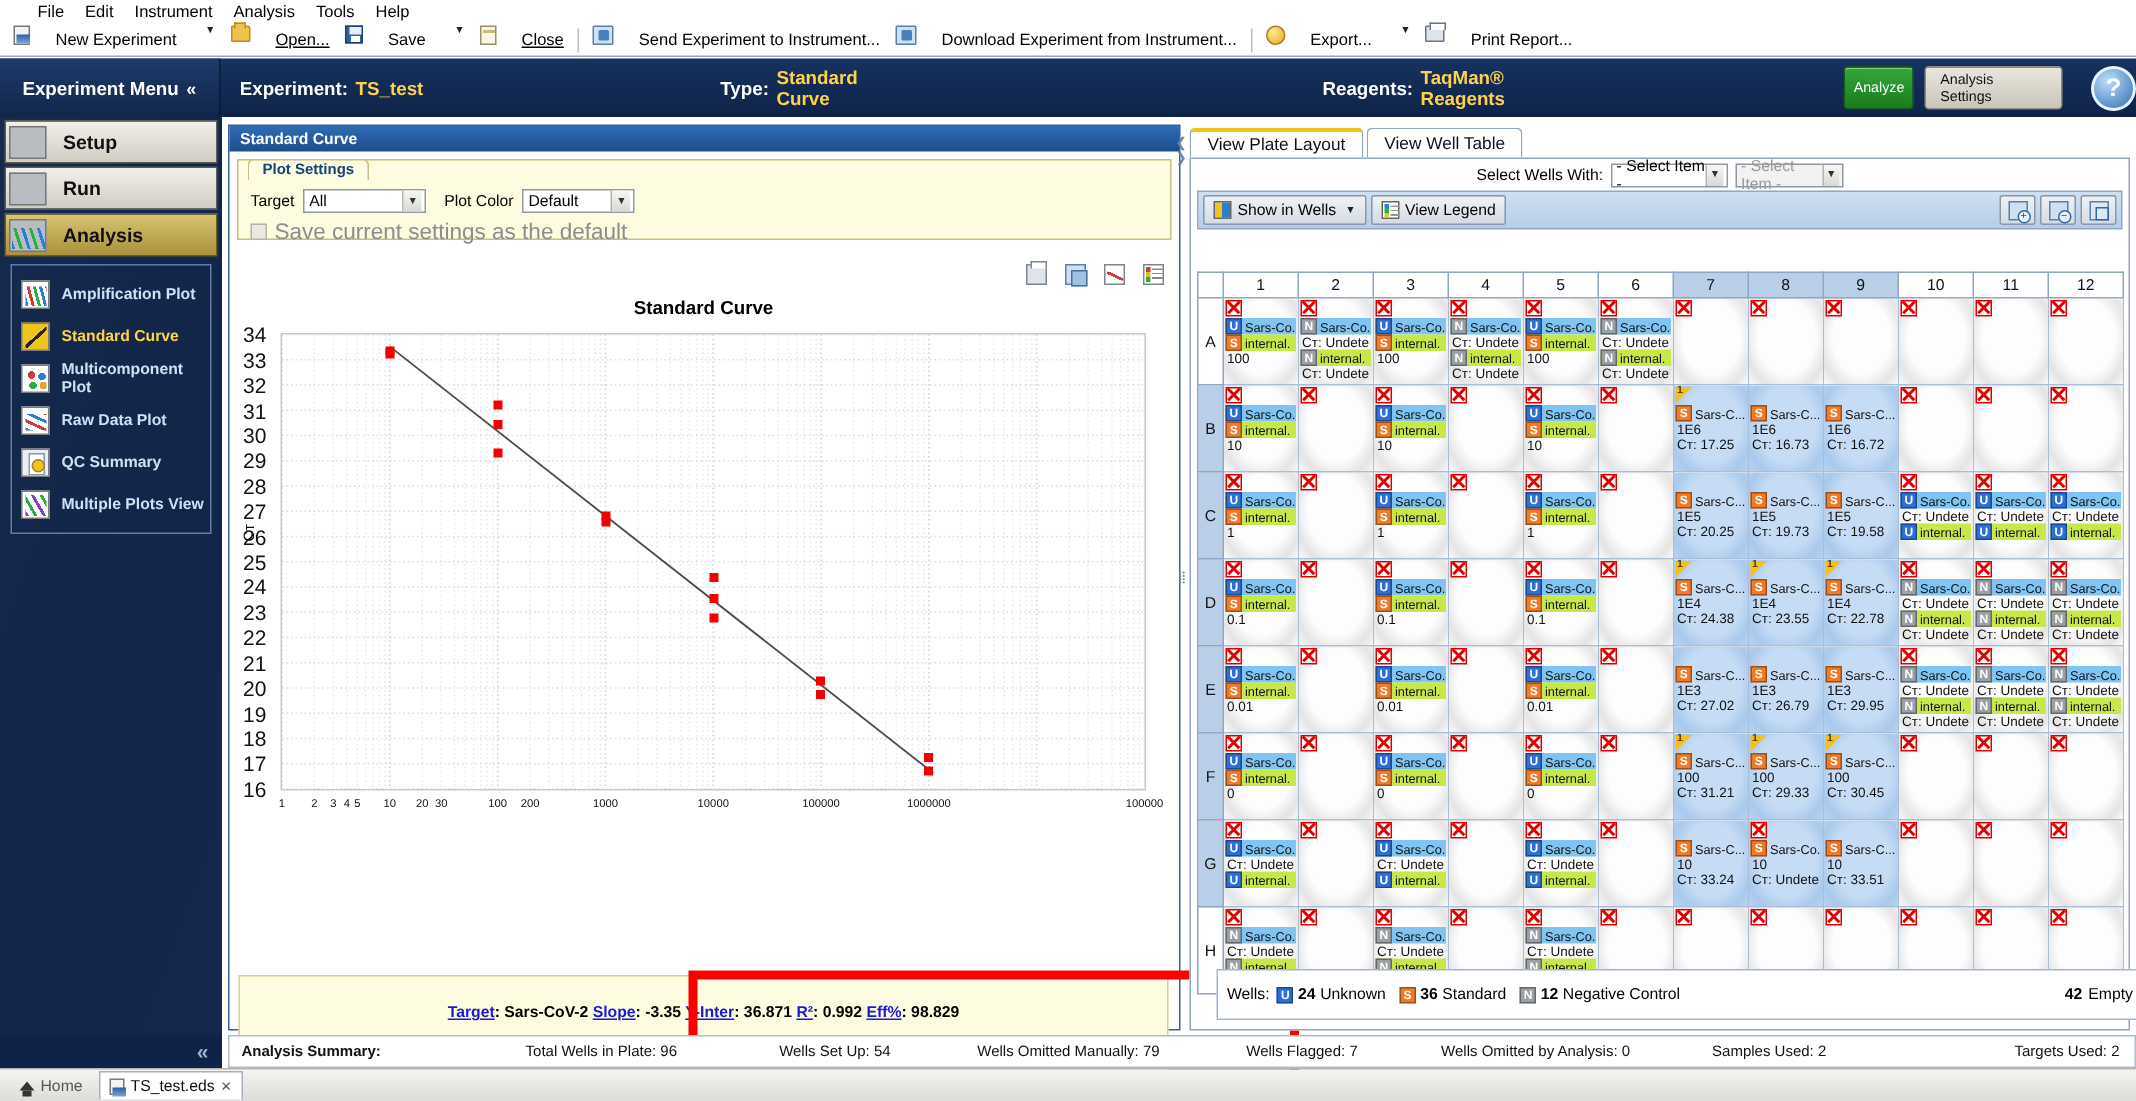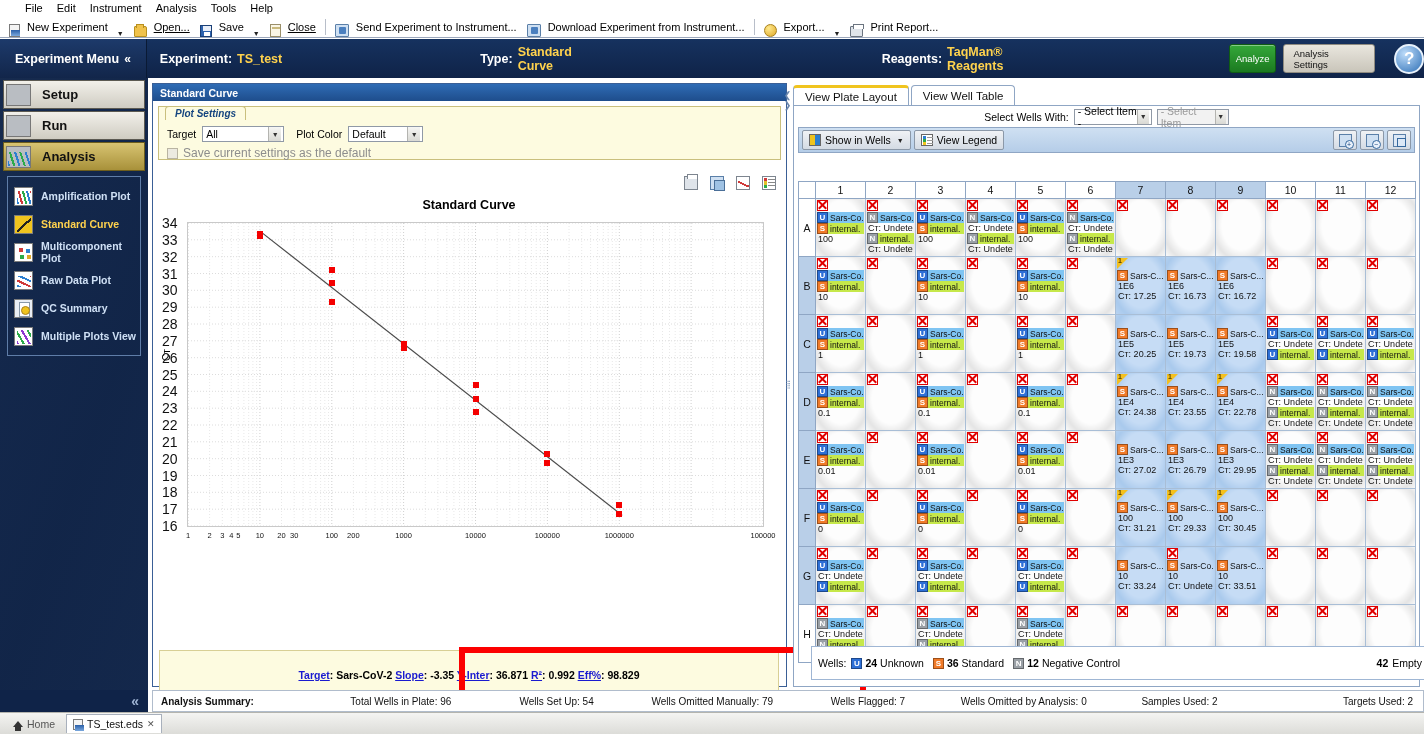--- a/index.html
+++ b/index.html
@@ -22,21 +22,21 @@
     padding: 0 7px; line-height: 16px; cursor: default;
   }
   
   #toolbar {
     height: 22px; background: #ffffff;
     display: flex; align-items: center;
     padding-left: 4px;
     border-bottom: 1px solid #9aa6bb;
   }
   #toolbar .tb {
-    display: flex; align-items: flex-end; gap: 7px;
+    display: flex; align-items: flex-start; gap: 17px;
     padding: 0 5px; height: 20px; font-size: 11px; color: #000;
     white-space: nowrap;
   }
   #toolbar .tb .lbl { line-height: 20px; }
   #toolbar .sep {
     width: 1px; height: 16px; background: #b8bec9; margin: 0 4px;
   }
   .ic { display:inline-block; position:relative; flex:none; }
   .ic-doc { width:11px;height:13px;background:#f4f4f4;border:1px solid #7a7a7a; }
   .ic-doc:after { content:''; position:absolute;left:1px;top:5px;width:9px;height:6px;
@@ -182,35 +182,35 @@
     display:flex; align-items:center; padding-left:7px;
   }
   #plotsettings {
     margin:5px 5px 0 5px; border:1px solid #c9bf7d; background:#fdfbe0;
     height:54px; position:relative;
   }
   #ps-tab {
     position:absolute; left:6px; top:-1px; height:14px; padding:0 9px;
     background:#fdfbe0; border:1px solid #c9bf7d; border-bottom:none;
     border-radius:4px 4px 0 0; font-size:10px; font-weight:bold; color:#14447f;
-    display:flex;align-items:center;font-style:italic;
+    display:flex;align-items:center;
   }
   #ps-row1 { position:absolute; left:8px; top:19px; display:flex; align-items:center; gap:6px; }
   #ps-row1 .pslab { font-size:10.5px; color:#000; }
   .selbox {
     display:flex;align-items:center;justify-content:space-between;
     height:16px; background:#fff; border:1px solid #9099a6; font-size:10.5px; color:#000;
     padding:0 2px 0 3px; cursor:pointer;
   }
   .selbox .sc { width:13px;height:14px;background:linear-gradient(#f6f6f4,#d9d9d4);
     border-left:1px solid #b4b4b0; display:flex;align-items:center;justify-content:center;
     font-size:7px;color:#333; }
   #ps-row2 { position:absolute; left:8px; top:39px; display:flex; align-items:center; gap:5px; }
   #ps-row2 .cb { width:11px;height:11px;background:#eceae0;border:1px solid #b9b4a2; }
-  #ps-row2 .cbl { font-size:12px; color:#8d8d8d; }
+  #ps-row2 .cbl { font-size:15px; color:#8d8d8d; }
 
   #chart-tools {
     position:absolute; right:10px; top:92px; display:flex; gap:12px; align-items:center;
   }
   .ct-ic { width:14px;height:14px;position:relative;cursor:pointer; }
   .ct-print { background:#dfe4ea;border:1px solid #7d858f; }
   .ct-print:after{content:'';position:absolute;left:2px;top:-3px;width:9px;height:4px;background:#fff;border:1px solid #7d858f;border-bottom:none;}
   .ct-copy { background:#cfe0f2;border:1px solid #5a7fa8; }
   .ct-copy:after{content:'';position:absolute;right:-2px;bottom:-2px;width:9px;height:9px;background:#9fc2e4;border:1px solid #4a6f98;}
   .ct-edit { background:#fff;border:1px solid #7d858f; }

